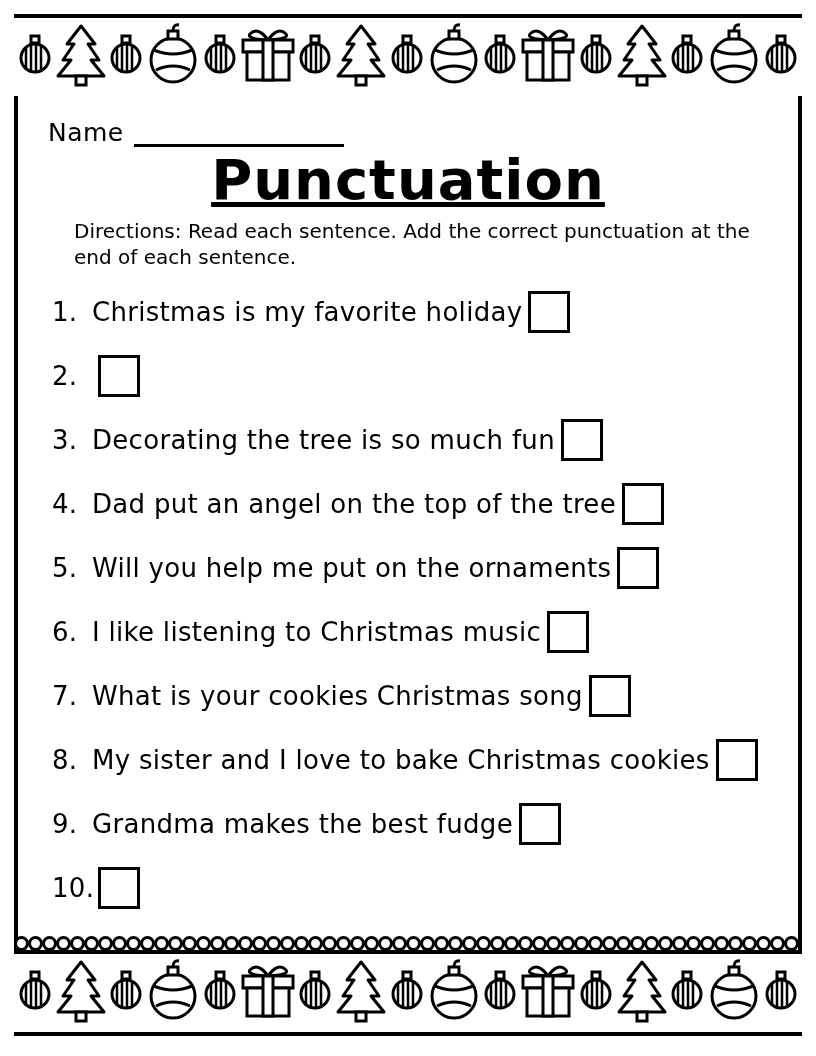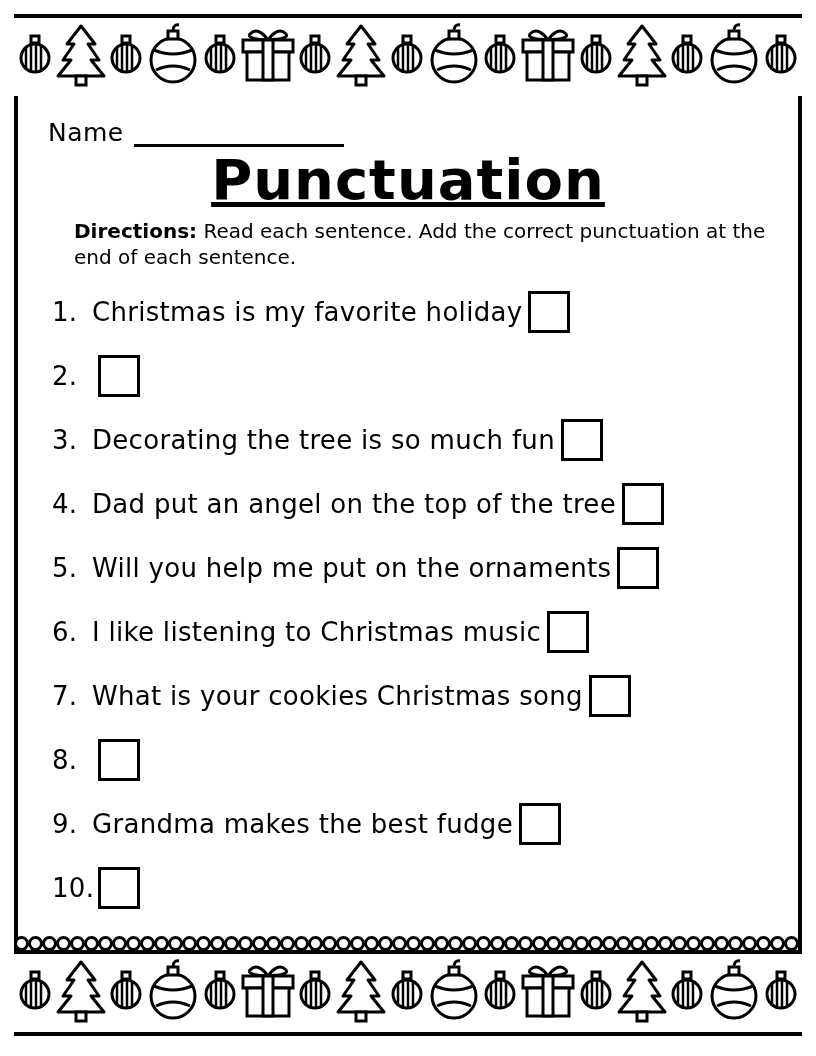--- a/index.html
+++ b/index.html
@@ -130,21 +130,21 @@
     text-decoration: underline;
   }
 
   
   .directions {
     font-size: 20px;
     line-height: 1.3;
     margin: 0 0 10px 26px;
     max-width: 700px;
   }
-  .directions b { font-weight: bold; }
+  .directions b { font-weight: normal; }
 
   
   .items {
     margin-top: 6px;
   }
   .item {
     display: flex;
     align-items: center;
     height: 64px;
     font-size: 26px;
@@ -449,20 +449,21 @@
         </div>
 
         <div class="item">
           <span class="num">7.</span>
           <span class="text">What is your cookies Christmas song</span>
           <span class="answer-box"></span>
         </div>
 
         <div class="item">
           <span class="num">8.</span>
+          <span class="text">My sister and I love to bake Christmas cookies</span>
           <span class="answer-box"></span>
         </div>
 
         <div class="item">
           <span class="num">9.</span>
           <span class="text">Grandma makes the best fudge</span>
           <span class="answer-box"></span>
         </div>
 
         <div class="item">

